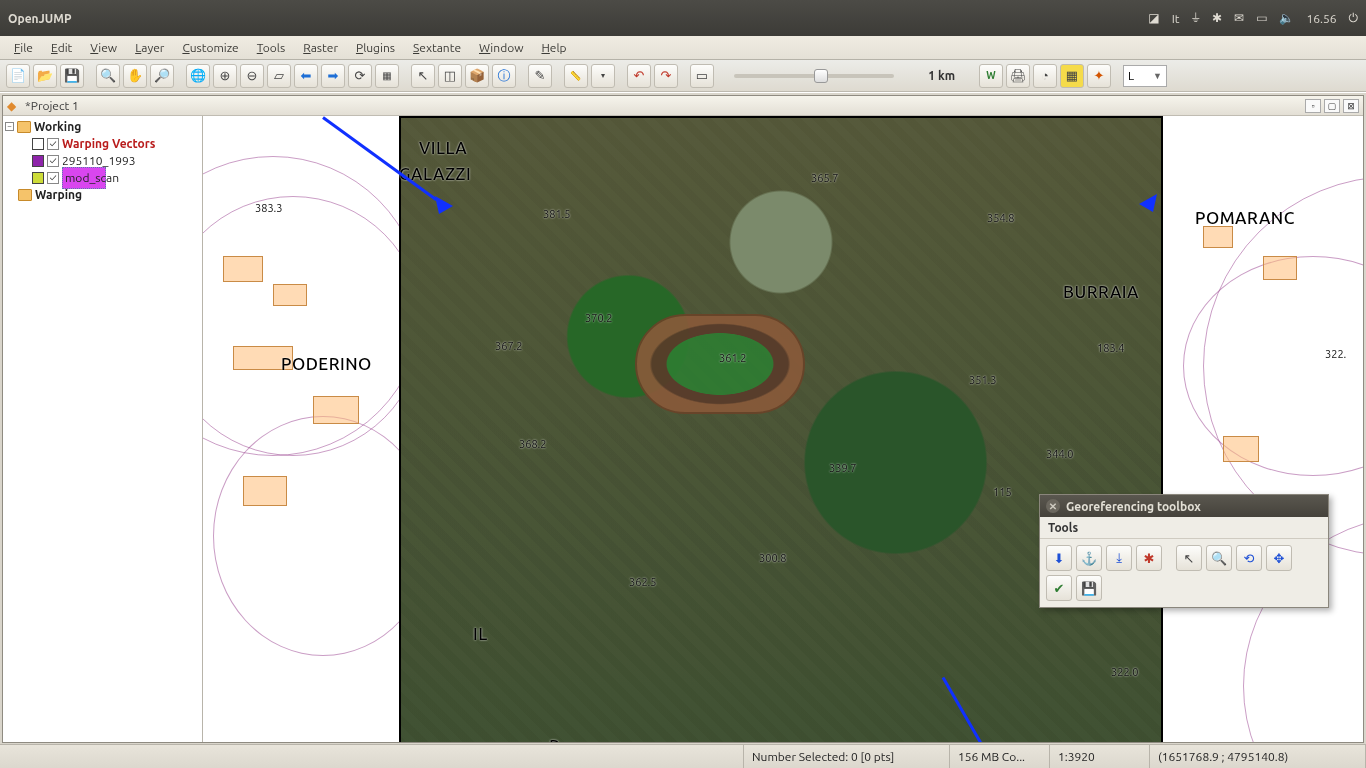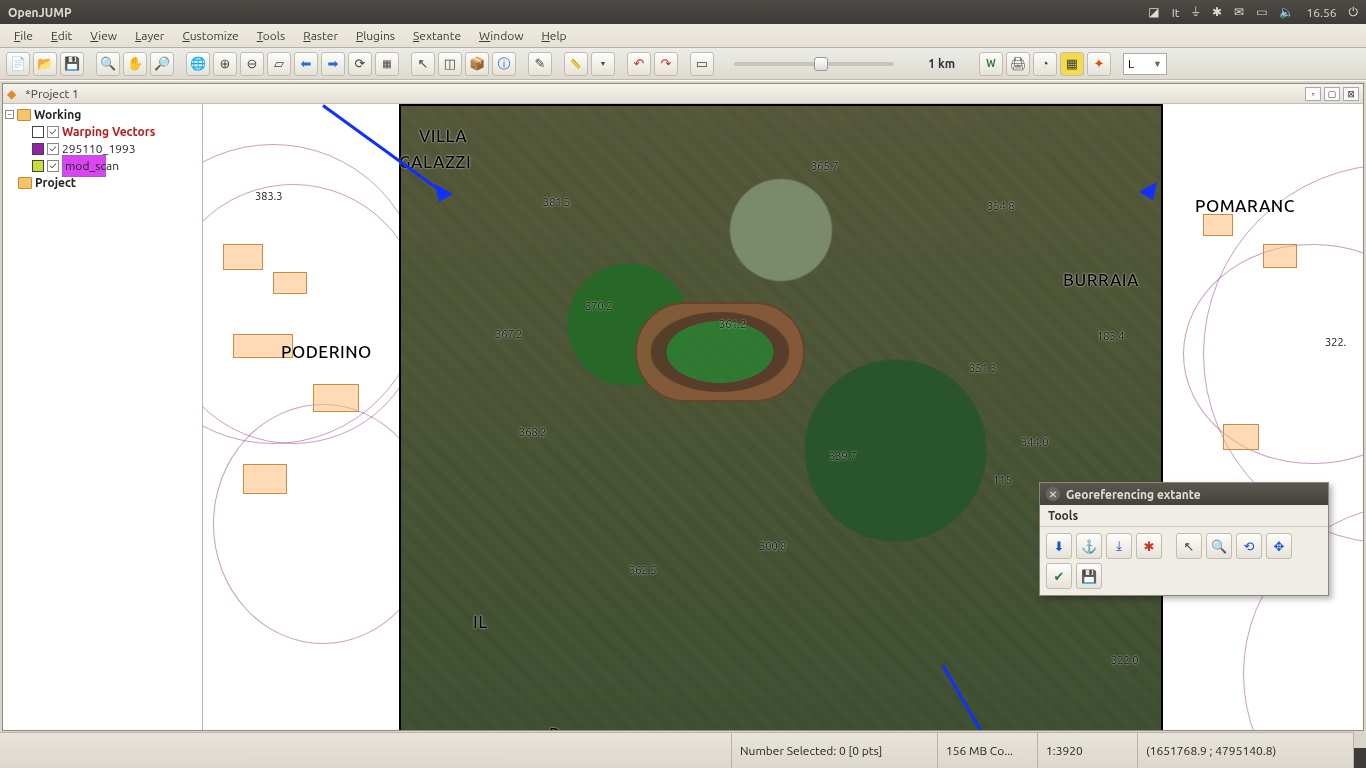--- a/index.html
+++ b/index.html
@@ -1,19 +1,19 @@
 <!DOCTYPE html>
 <html><head>
 <meta charset="utf-8">
 <style>
 * { box-sizing: border-box; margin: 0; padding: 0; font-family: Ubuntu, Arial, sans-serif; font-size: 12px; }
 body { width: 1366px; height: 768px; background: #3c3b37; overflow: hidden; }
 
 
-.systembar { height: 24px; background: linear-gradient(#4c4b46, #3c3b37); color: #dfdbd2; display: flex; align-items: center; padding: 0 8px; }
+.systembar { height: 36px; background: linear-gradient(#4c4b46, #3c3b37); color: #dfdbd2; display: flex; align-items: center; padding: 0 8px; }
 .systembar .title { font-weight: bold; flex: 1; }
 .systembar .tray { display: flex; align-items: center; gap: 12px; }
 .systembar .tray span { display: inline-flex; align-items: center; }
 
 
 .menubar { height: 24px; background: linear-gradient(#f0ece2, #e4e0d6); display: flex; align-items: center; padding: 0 6px; gap: 2px; border-bottom: 1px solid #b5b2a8; }
 .menubar .m { padding: 2px 8px; color: #3c3b37; cursor: default; }
 .menubar .m u { text-decoration: underline; }
 
 
@@ -79,21 +79,21 @@
 
 
 .geobox { position: absolute; right: 34px; top: 378px; width: 290px; background: #efedE6; border: 1px solid #8a867c; box-shadow: 3px 3px 6px rgba(0,0,0,.3); }
 .geobox .gtitle { height: 22px; background: linear-gradient(#5a574f,#45423b); color: #e3e0d6; font-weight: bold; display: flex; align-items: center; padding: 0 6px; gap: 6px; }
 .geobox .gtitle .close { width: 14px; height: 14px; border-radius: 7px; background: #6b675e; color: #cfcbc1; font-size: 10px; display: flex; align-items: center; justify-content: center; }
 .geobox .gsub { padding: 4px 8px; font-weight: bold; color: #333; border-bottom: 1px solid #cfcbc1; background: #efedE6; }
 .geobox .gtools { display: flex; gap: 4px; padding: 6px; flex-wrap: wrap; }
 .geobox .gtools .tbbtn { width: 26px; height: 26px; }
 
 
-.statusbar { position: absolute; left: 0; right: 12px; bottom: 0; height: 36px; background: linear-gradient(#e8e4da,#dcd8ce); border-top: 1px solid #b8b4aa; display: flex; align-items: stretch; }
+.statusbar { position: absolute; left: 0; right: 0; bottom: 0; height: 24px; background: linear-gradient(#e8e4da,#dcd8ce); border-top: 1px solid #b8b4aa; display: flex; align-items: stretch; }
 .statusbar .cell { border-right: 1px solid #b8b4aa; padding: 2px 8px; color: #222; display: flex; align-items: center; }
 .statusbar .cell.flex { flex: 1; }
 </style>
 </head>
 <body>
 
 <div class="systembar">
   <span class="title">OpenJUMP</span>
   <div class="tray">
     <span>◪</span>
@@ -204,21 +204,21 @@
         </div>
         <div class="ltrow">
           <span class="ltind" style="width:24px"></span>
           <span class="ltswatch" style="background:#cddc39"></span>
           <span class="ltchk">✓</span>
           <span class="ltname sel">mod_scan</span>
         </div>
         <div class="ltrow">
           <span class="ltind" style="width:10px"></span>
           <span class="ltfolder"></span>
-          <span class="ltname ltsys">Project</span>
+          <span class="ltname ltsys">Warping</span>
         </div>
       </div>
 
       <div class="mapwrap">
         <div class="mapcanvas">
 
           <div class="topo">
             <div class="contour" style="left:-80px;top:40px;width:300px;height:300px"></div>
             <div class="contour" style="left:-40px;top:80px;width:260px;height:260px"></div>
             <div class="contour" style="left:10px;top:300px;width:220px;height:240px"></div>
@@ -249,24 +249,24 @@
               <div class="place" style="left: 346px; top: 620px;">P.</div>
             </div>
 
           <div id="elevs">
               <div class="elev" style="left: 52px; top: 86px;">383.3</div>
               <div class="elev" style="left: 340px; top: 92px;">381.5</div>
               <div class="elev" style="left: 608px; top: 56px;">365.7</div>
               <div class="elev" style="left: 784px; top: 96px;">354.8</div>
               <div class="elev" style="left: 382px; top: 196px;">370.2</div>
               <div class="elev" style="left: 292px; top: 224px;">367.2</div>
-              <div class="elev" style="left: 516px; top: 214px;">361.2</div>
+              <div class="elev" style="left: 516px; top: 236px;">361.2</div>
               <div class="elev" style="left: 766px; top: 258px;">351.3</div>
               <div class="elev" style="left: 894px; top: 226px;">183.4</div>
-              <div class="elev" style="left: 818px; top: 332px;">344.0</div>
+              <div class="elev" style="left: 843px; top: 332px;">344.0</div>
               <div class="elev" style="left: 626px; top: 346px;">339.7</div>
               <div class="elev" style="left: 290px; top: 322px; margin-left: 26px;">368.2</div>
               <div class="elev" style="left: 790px; top: 370px;">115</div>
               <div class="elev" style="left: 556px; top: 436px;">300.8</div>
               <div class="elev" style="left: 426px; top: 460px;">362.5</div>
               <div class="elev" style="left: 80px; top: 600px; margin-top: 48px;">348.5</div>
               <div class="elev" style="left: 908px; top: 550px;">322.0</div>
               <div class="elev" style="left: 1122px; top: 232px;">322.</div>
             </div>
 
@@ -277,21 +277,21 @@
 
           <svg style="position:absolute;left:934px;top:78px" width="24" height="24">
               <polygon points="20,0 2,10 16,18" fill="#1030ff"></polygon>
             </svg>
           <div class="arrowline" style="left:740px;top:560px;width:120px;height:3px;transform:rotate(60deg);transform-origin:left center"></div>
         </div>
 
         <div class="geobox">
           <div class="gtitle">
             <span class="close">✕</span>
-            <span>Georeferencing extante</span>
+            <span>Georeferencing toolbox</span>
           </div>
           <div class="gsub">Tools</div>
           <div class="gtools">
             <div class="tbbtn" style="color:#1e50d6">⬇</div>
             <div class="tbbtn" style="color:#1e50d6">⚓</div>
             <div class="tbbtn" style="color:#1e50d6">⤓</div>
             <div class="tbbtn" style="color:#c0392b">✱</div>
             <div style="width:6px"></div>
             <div class="tbbtn">↖</div>
             <div class="tbbtn" style="color:#b07b2e">🔍</div>

